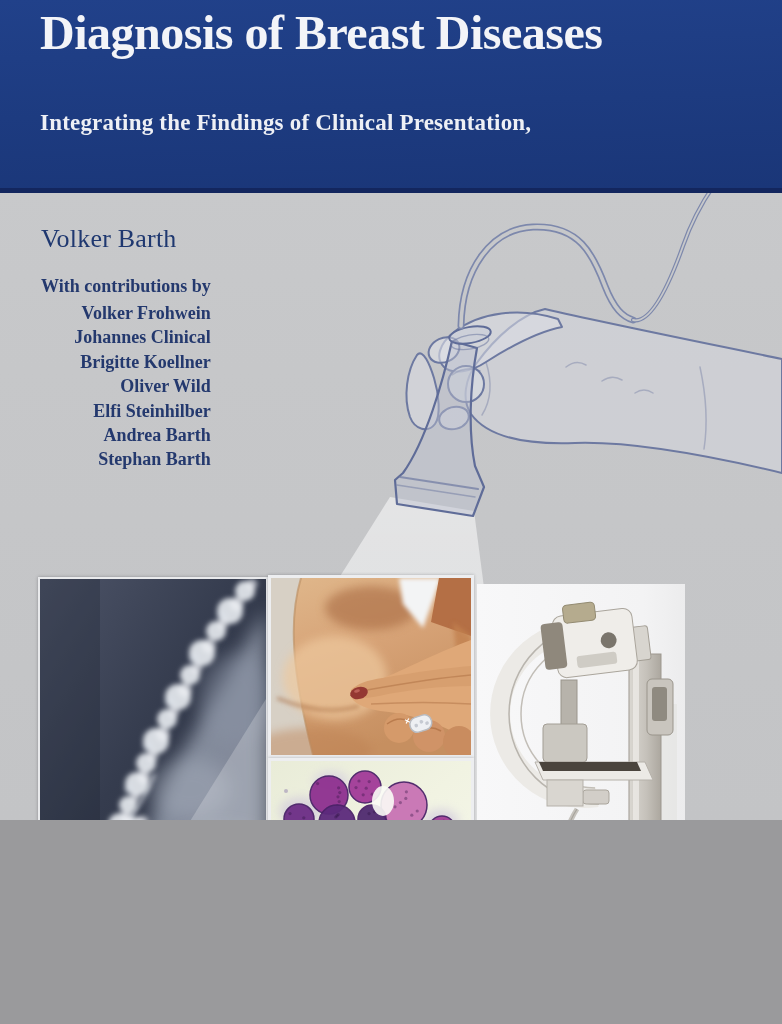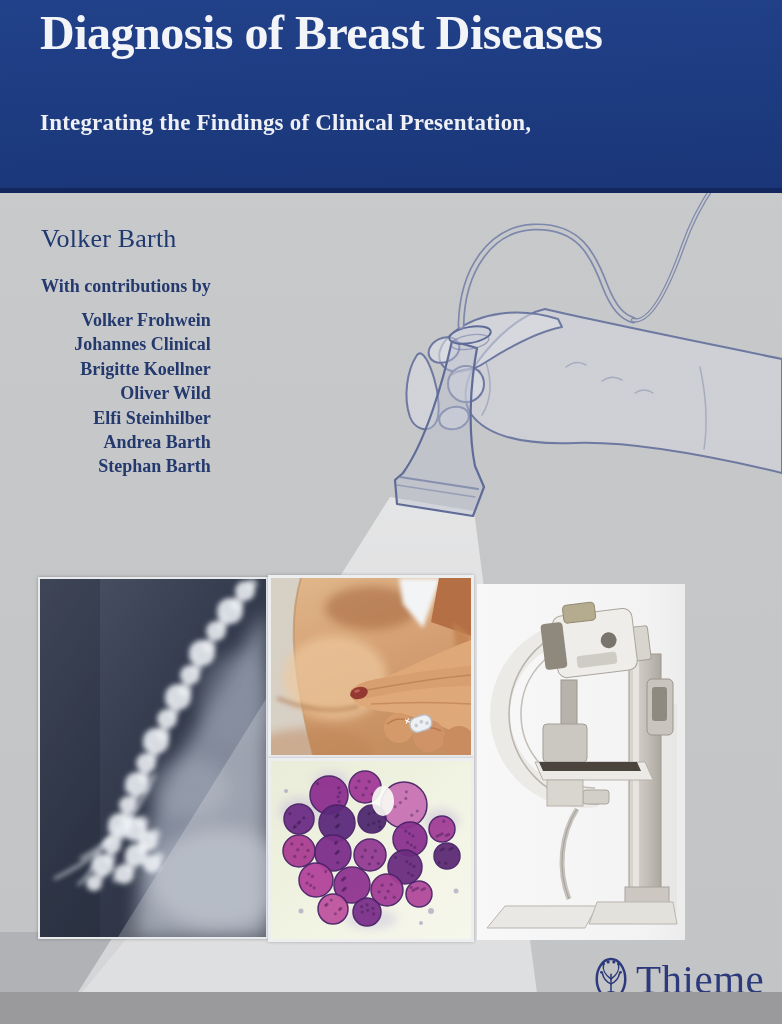--- a/index.html
+++ b/index.html
@@ -1,17 +1,17 @@
 <!DOCTYPE html>
 <html><head>
 <meta charset="utf-8">
 <style>
   html,body{margin:0;padding:0;background:#9a9a9c;}
   .cover{
-    position:relative;width:782px;height:992px;overflow:hidden;
+    position:relative;width:782px;height:820px;overflow:hidden;
     background:linear-gradient(180deg,#cacbcd 0%,#c6c7c9 45%,#c3c4c6 100%);
     font-family:"Liberation Serif",serif;
   }
   
   .header{
     position:absolute;left:0;top:0;width:782px;height:188px;z-index:6;
     background:linear-gradient(178deg,#21418a 0%,#1d3b80 55%,#1a3678 100%);
     border-bottom:5px solid #13265e;
     box-sizing:content-box;
   }
@@ -21,21 +21,21 @@
   }
   .subtitle{position:absolute;left:40px;top:108px;margin:0;color:#eef0f5;
     font-size:23px;font-weight:700;line-height:30px;letter-spacing:0.2px;}
   .subtitle span{display:block;}
   
   .author{
     position:absolute;left:41px;top:224px;z-index:4;
     color:#1f3870;font-size:26px;font-weight:400;letter-spacing:0.2px;
   }
   .contributors{position:absolute;left:41px;top:274px;z-index:4;color:#24396e;}
-  .contrib-intro{font-size:18px;font-weight:700;line-height:24px;margin-bottom:10px;}
+  .contrib-intro{font-size:18px;font-weight:700;line-height:24px;margin-bottom:3px;}
   .contrib-name{font-size:18px;font-weight:700;line-height:24.4px;text-align:right;}
   
   .beam{
     position:absolute;left:0;top:0;width:782px;height:1024px;z-index:2;pointer-events:none;
     clip-path:polygon(390px 497px,474px 511px,541px 1024px,58px 1024px);
     background:linear-gradient(180deg,rgba(255,255,255,0.92) 0%,rgba(255,255,255,0.70) 18%,rgba(255,255,255,0.50) 55%,rgba(255,255,255,0.45) 100%);
   }
   .corner-shade{
     position:absolute;left:0;top:0;width:782px;height:1024px;z-index:1;pointer-events:none;
     clip-path:polygon(0 932px,132px 932px,56px 1024px,0 1024px);

